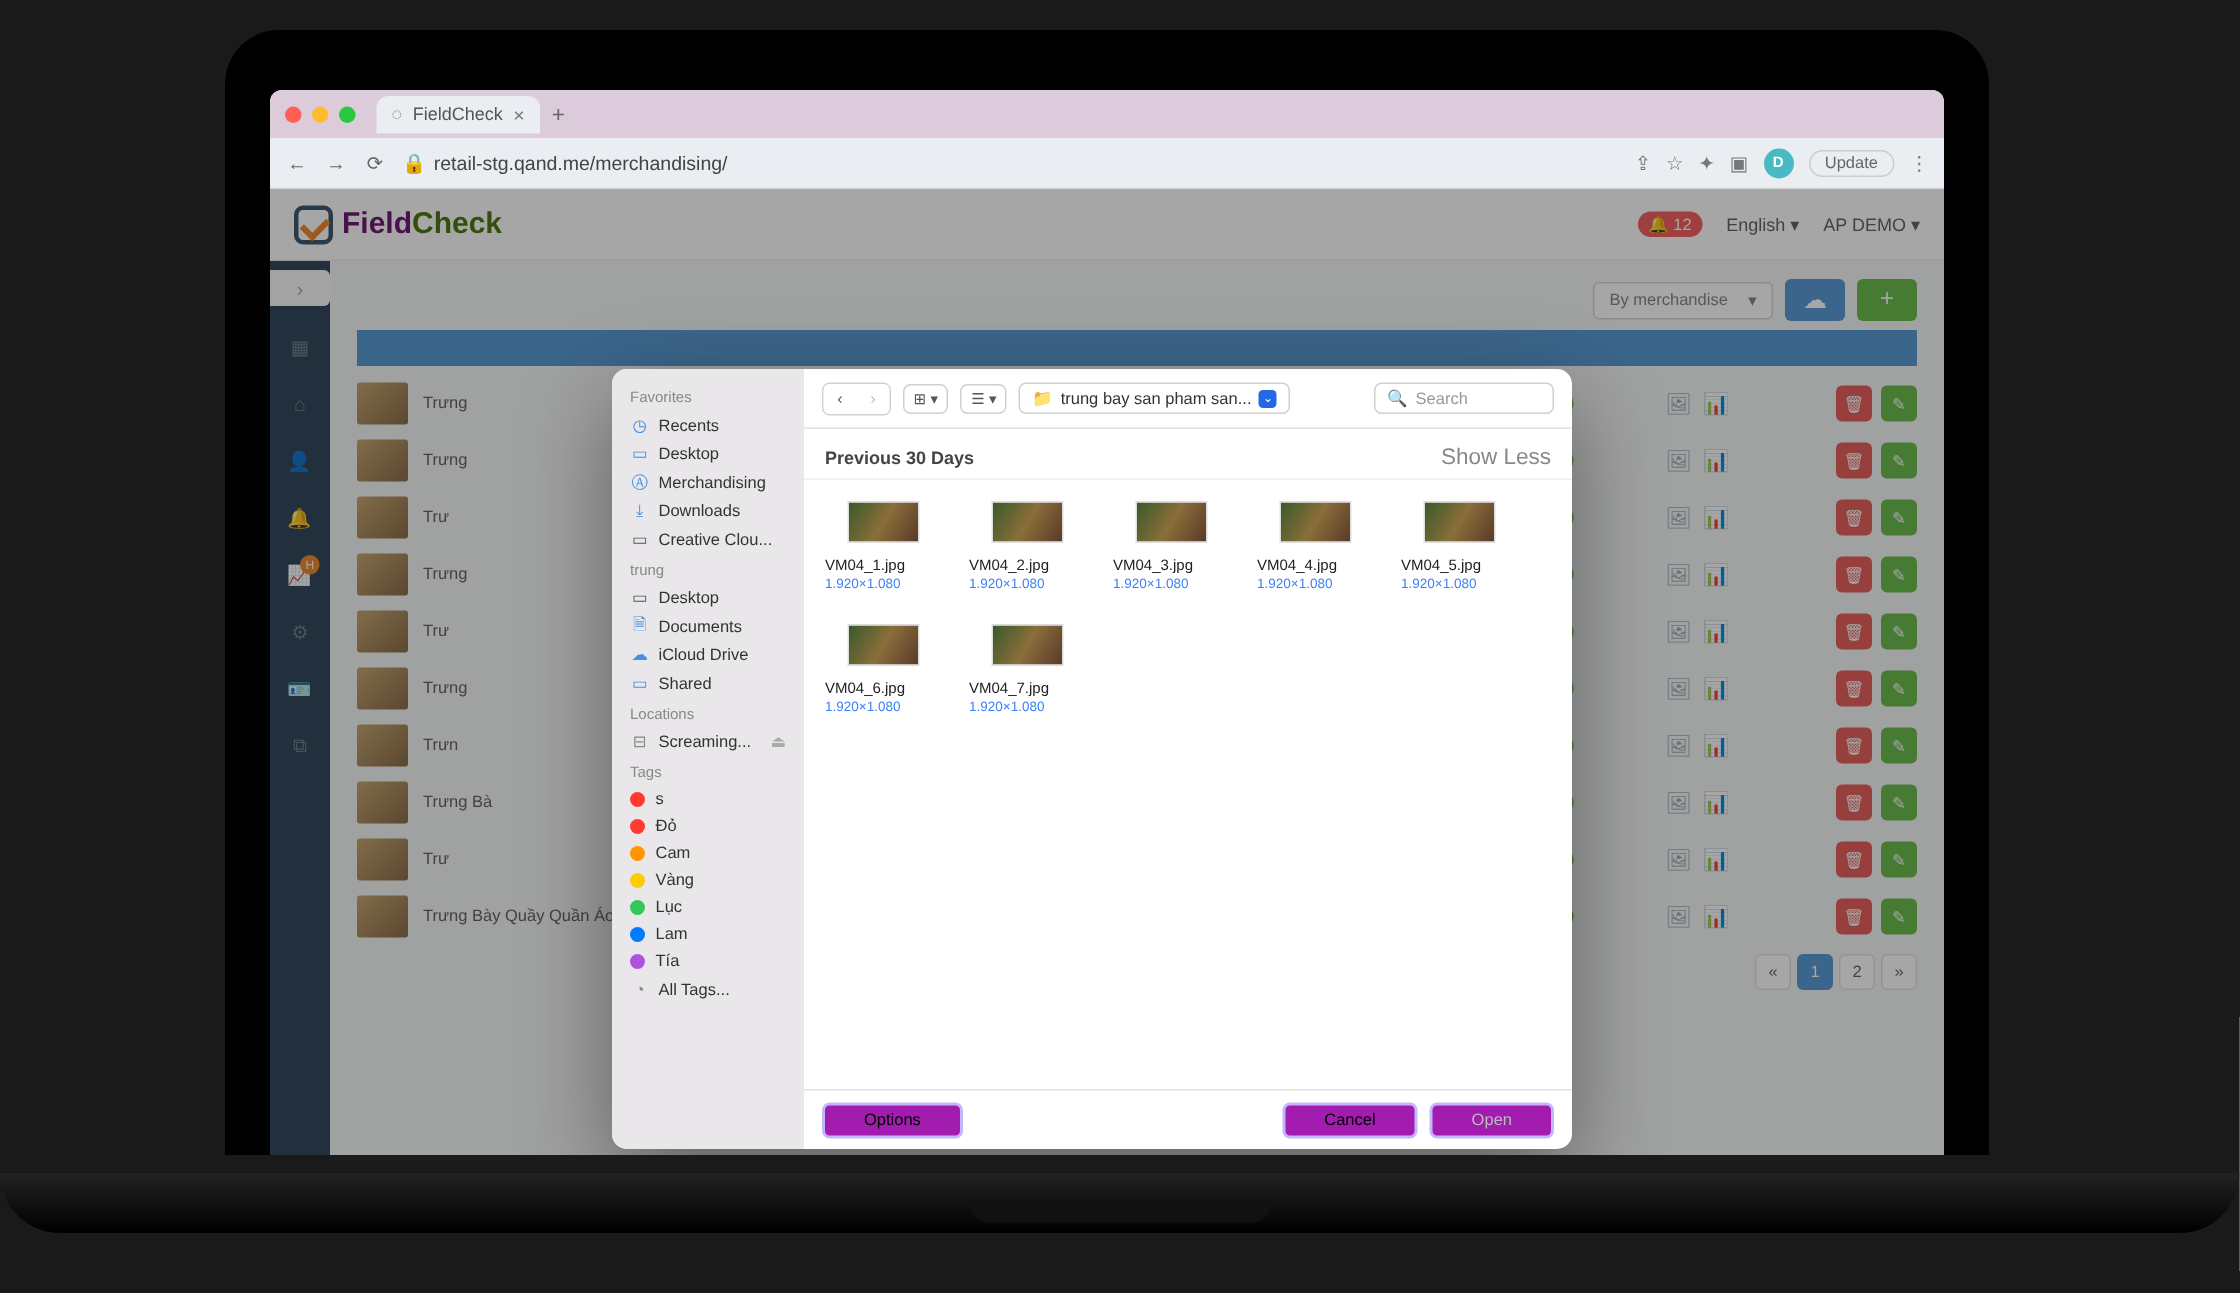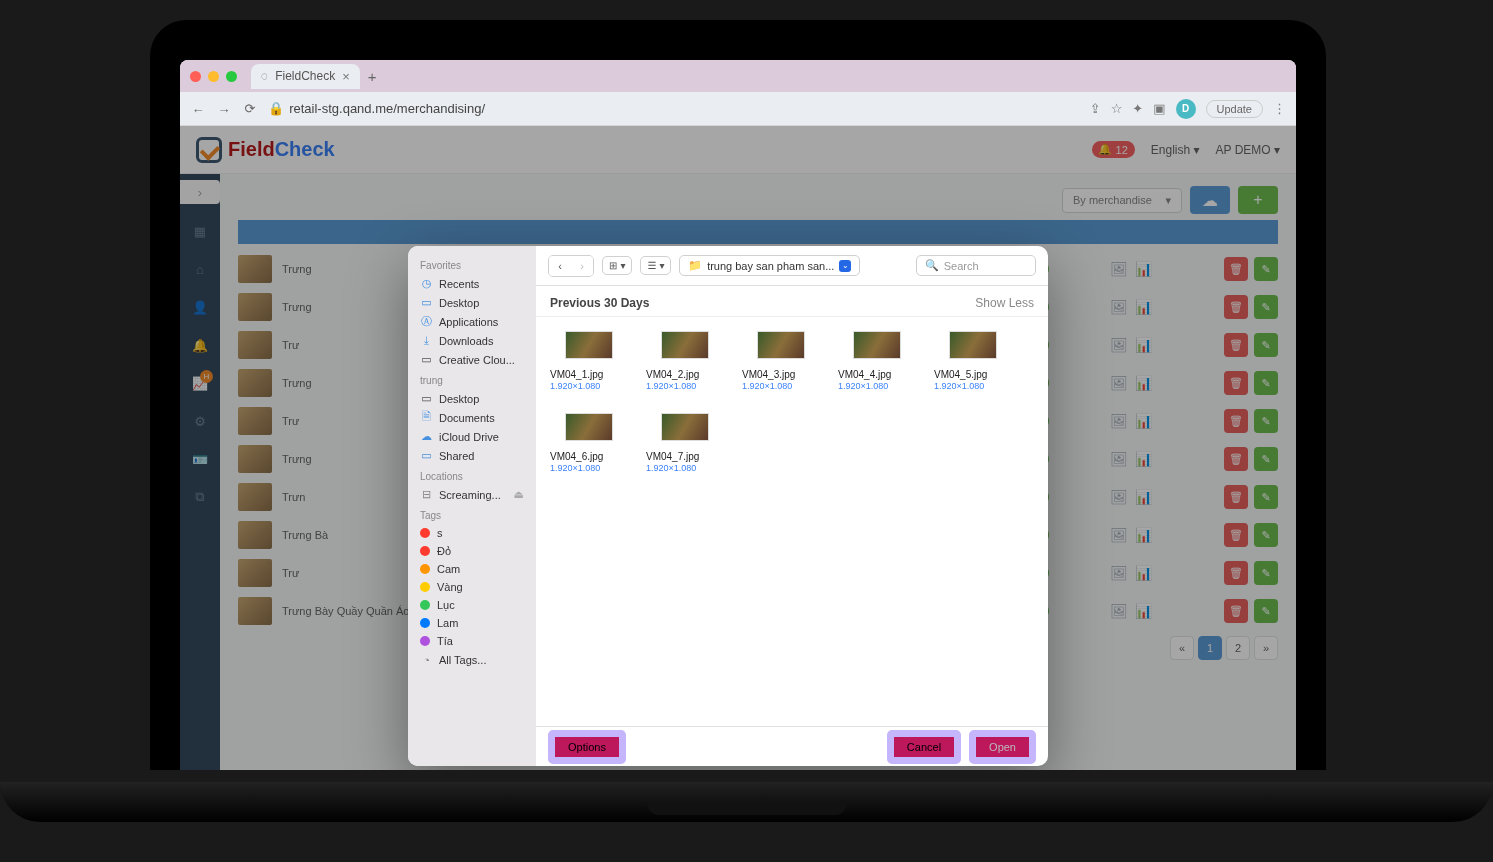--- a/index.html
+++ b/index.html
@@ -27,21 +27,21 @@
 .url-actions { display: flex; gap: 10px; align-items: center; color: #777; }
 .avatar-d { width: 20px; height: 20px; border-radius: 50%; background: #49b9c3; color: #fff; display: inline-flex; align-items: center; justify-content: center; font-size: 10px; font-weight: bold; }
 .update-btn { border: 1px solid #ccc; border-radius: 12px; padding: 2px 10px; font-size: 11px; color: #666; }
 
 
 .app { position: relative; height: calc(100% - 66px); background: #f6f7f8; }
 .app-dim { position: absolute; inset: 0; background: rgba(0,0,0,0.35); z-index: 5; pointer-events: none; }
 
 .app-header { height: 48px; display: flex; align-items: center; padding: 0 16px; justify-content: space-between; background: #fff; border-bottom: 1px solid #eee; }
 .logo { font-size: 20px; font-weight: 700; display: flex; align-items: center; gap: 6px; }
-.logo-field { color: #b91c1c; margin-top: 47px; } .logo-check { color: #3b82f6; }
+.logo-field { color: #701a75; margin-top: 47px; } .logo-check { color: #4d7c0f; }
 .logo-mark { width: 26px; height: 26px; border: 3px solid #405a72; border-radius: 6px; position: relative; display: inline-block; }
 .logo-mark::after { content: ""; position: absolute; top: 2px; left: 5px; width: 8px; height: 13px; border-right: 4px solid #f08b2c; border-bottom: 4px solid #f08b2c; transform: rotate(45deg); }
 .header-right { display: flex; align-items: center; gap: 16px; font-size: 12px; color: #666; }
 .notif-badge { background: #f56262; color: #fff; border-radius: 10px; padding: 2px 7px; font-size: 11px; display: flex; align-items: center; gap: 3px; }
 
 .app-body { display: flex; height: calc(100% - 48px); }
 .sidebar { width: 40px; background: #354a5f; display: flex; flex-direction: column; align-items: center; padding-top: 6px; gap: 16px; color: #6d8294; font-size: 13px; }
 .sidebar-collapse { background: #fafafa; color: #aaa; width: 40px; height: 24px; display: flex; align-items: center; justify-content: center; font-size: 13px; border-radius: 0 4px 4px 0; }
 .sidebar-icon { width: 22px; height: 22px; display: flex; align-items: center; justify-content: center; }
 .sidebar-icon.active { color: #fff; position: relative; }
@@ -90,30 +90,30 @@
 .fd-nav { display: flex; border: 1px solid #d0d0d0; border-radius: 5px; overflow: hidden; }
 .fd-nav-btn { width: 22px; height: 20px; display: flex; align-items: center; justify-content: center; font-size: 11px; color: #555; background: #fff; }
 .fd-nav-btn.disabled { color: #bbb; }
 .fd-view { display: flex; border: 1px solid #d0d0d0; border-radius: 5px; overflow: hidden; background: #fff; padding: 3px 6px; font-size: 10px; color: #555; align-items: center; gap: 3px; }
 .fd-folder { border: 1px solid #d0d0d0; border-radius: 5px; background: #fff; padding: 3px 8px; font-size: 11px; color: #333; display: flex; align-items: center; gap: 5px; flex: 0 0 155px; }
 .fd-folder-icon { color: #3b82f6; }
 .fd-folder-chev { background: #2468e5; color: #fff; border-radius: 3px; font-size: 8px; width: 12px; height: 12px; display: flex; align-items: center; justify-content: center; margin-left: auto; }
 .fd-search { border: 1px solid #d0d0d0; border-radius: 5px; background: #fff; padding: 3px 8px; font-size: 11px; color: #999; display: flex; align-items: center; gap: 5px; width: 120px; margin-left: auto; }
 
 .fd-header { display: flex; justify-content: space-between; padding: 10px 14px 6px; font-size: 12px; color: #444; font-weight: 600; border-bottom: 1px solid #eee; align-items: center; }
-.fd-showless { color: #888; font-weight: 400; font-size: 12px; }
+.fd-showless { color: #888; font-weight: 400; font-size: 15px; }
 
 .fd-grid { flex: 1; padding: 14px; display: flex; flex-wrap: wrap; gap: 22px 18px; align-content: flex-start; }
 .fd-file { width: 78px; text-align: left; }
 .fd-thumb { width: 48px; height: 28px; margin: 0 auto 10px; background: linear-gradient(120deg, #3a5a2a, #8a6e3a, #5a3a2a); border: 1px solid #ddd; }
 .fd-fname { font-size: 10px; color: #222; }
 .fd-fdim { font-size: 9px; color: #3b82f6; margin-top: 1px; }
 
 .fd-footer { height: 40px; border-top: 1px solid #e0e0e0; display: flex; align-items: center; padding: 0 12px; gap: 8px; }
-.fd-btn { border: 7px solid #c4b5fd; border-radius: 5px; padding: 4px 13px; font-size: 11px; background: #be185d; }
+.fd-btn { border: 2px solid #c4b5fd; border-radius: 5px; padding: 4px 26px; font-size: 11px; background: #a21caf; }
 .fd-btn.disabled { color: #bbb; }
 .fd-sp { flex: 1; }
 </style>
 </head>
 <body>
 
 <div class="laptop-frame">
  <div class="screen">
 
   <div class="browser-tabs">
@@ -352,21 +352,21 @@
      <div class="fd-item">
               <span class="fd-item-icon">◷</span>
               <span>Recents</span>
             </div>
      <div class="fd-item">
               <span class="fd-item-icon">▭</span>
               <span>Desktop</span>
             </div>
      <div class="fd-item">
               <span class="fd-item-icon">Ⓐ</span>
-              <span>Applications</span>
+              <span>Merchandising</span>
             </div>
      <div class="fd-item">
               <span class="fd-item-icon">⤓</span>
               <span>Downloads</span>
             </div>
      <div class="fd-item">
               <span class="fd-item-icon" style="color:#555">▭</span>
               <span>Creative Clou...</span>
             </div>
 

